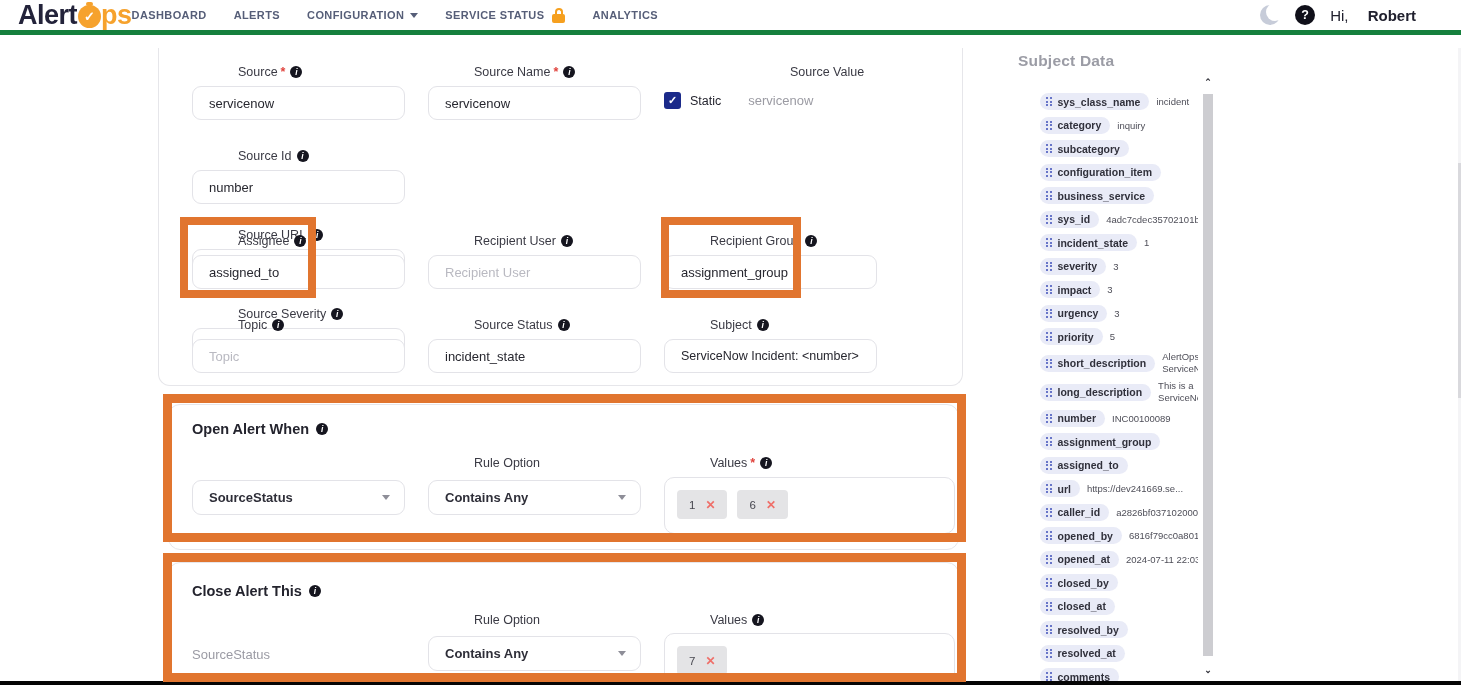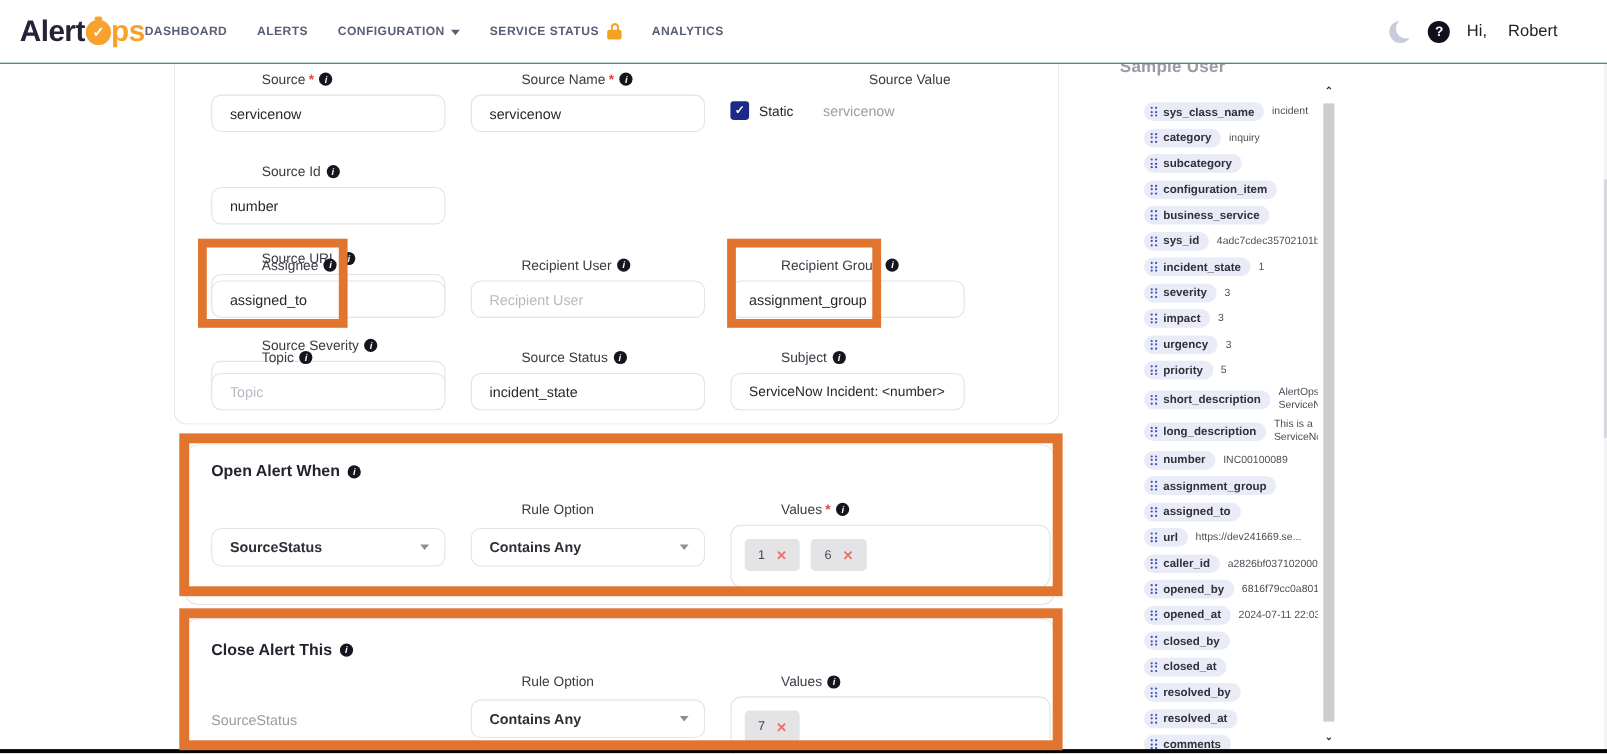--- a/index.html
+++ b/index.html
@@ -1,22 +1,22 @@
 <!DOCTYPE html>
 <html><head>
 <meta charset="utf-8">
 <style>
   * { box-sizing: border-box; margin: 0; padding: 0; }
   html,body { width:1461px; height:685px; overflow:hidden; background:#fff;
               font-family:"Liberation Sans", sans-serif; }
   #stage { position:relative; width:1461px; height:685px; background:#fff; overflow:hidden; }
 
   
-  .header { position:absolute; top:0; left:0; width:100%; height:58px; background:#fff;
-            border-bottom:1px solid #15803d; display:flex; align-items:center; padding-left:18px; z-index:30; }
+  .header { position:absolute; top:0; left:0; width:100%; height:35px; background:#fff;
+            border-bottom:5px solid #15803d; display:flex; align-items:center; padding-left:18px; z-index:30; }
   .logo { display:flex; align-items:center; cursor:pointer; }
   .logo-alert { font-size:27px; font-weight:700; color:#23233a; letter-spacing:-0.5px; }
   .logo-clock { width:23px; height:23px; background:#F6A22D; border-radius:50%; margin:2px 0 0 1px;
                 display:flex; align-items:center; justify-content:center; position:relative; }
   .logo-clock:before { content:""; position:absolute; top:-3px; left:8px; width:7px; height:4px;
                        background:#F6A22D; border-radius:2px; }
   .logo-check { color:#fff; font-size:13px; font-weight:700; line-height:1; }
   .logo-ps { font-size:27px; font-weight:700; color:#F6A22D; letter-spacing:-0.5px; }
   .nav { display:flex; align-items:center; gap:27px; }
   .nav-item { display:flex; align-items:center; gap:6px; font-size:11px; font-weight:700;
@@ -27,21 +27,21 @@
   .lock .shackle { position:absolute; top:0; left:2.5px; width:8px; height:8px;
                    border:2px solid #F6A01F; border-bottom:none; border-radius:5px 5px 0 0; }
   .lock .body { position:absolute; bottom:0; left:0; width:13px; height:9px; background:#F6A01F; border-radius:2px; }
   .hdr-right { margin-left:auto; display:flex; align-items:center; gap:15px; padding-right:45px; }
   .moon { width:20px; height:20px; border-radius:50%; background:#c7ccd9; position:relative; cursor:pointer; }
   .moon:before { content:""; position:absolute; top:-2px; left:6px; width:18px; height:18px;
                  border-radius:50%; background:#fff; }
   .help { width:20px; height:20px; border-radius:50%; background:#10101a; color:#fff; font-size:12.5px;
           font-weight:700; display:flex; align-items:center; justify-content:center; cursor:pointer; }
   .greet { font-size:15px; color:#20202e; cursor:pointer; }
-  .greet b { font-weight:400;padding-left:15px; }
+  .greet b { font-weight:700;padding-left:15px; }
 
   
   .card { position:absolute; background:#fff; border:1px solid #e6e6ea; border-radius:12px; }
   .card-main { left:158px; top:48px; width:805px; height:338px; border-top:none; border-radius:0 0 12px 12px; }
   .card-open { left:168px; top:404px; width:791px; height:146px; }
   .card-close { left:168px; top:562px; width:791px; height:132px; }
 
   
   .frow { position:absolute; left:192px; display:flex; gap:23px; }
   .cell { width:213px; }
@@ -321,21 +321,21 @@
         <span>7</span>
         <span class="x">✕</span>
       </span>
     </div>
 
   <div class="ann ann-assignee"></div>
   <div class="ann ann-recipient"></div>
   <div class="ann ann-open"></div>
   <div class="ann ann-close"></div>
 
-  <div class="sd-title">Sample User</div>
+  <div class="sd-title">Subject Data</div>
   <div class="sd-list">
 
   <div class="sd-row">
         <span class="sd-pill">
           <span class="drag-dots">
             <i></i>
             <i></i>
             <i></i>
             <i></i>
             <i></i>

